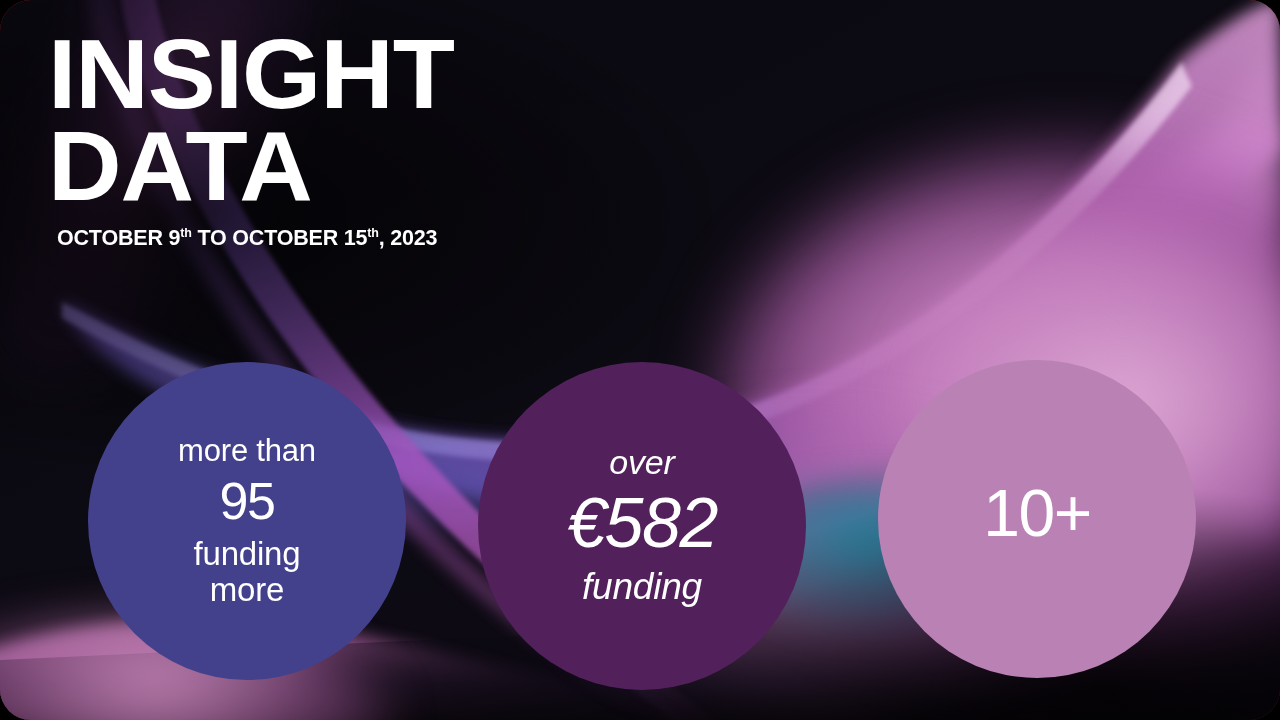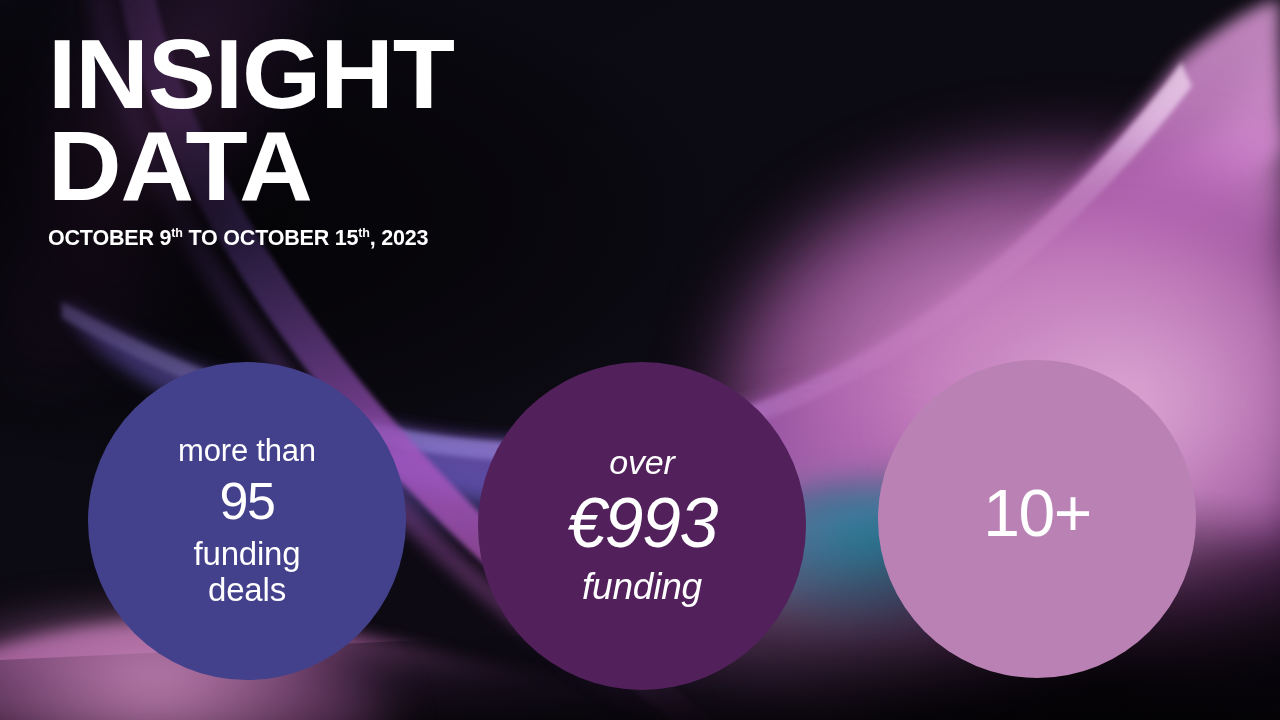--- a/index.html
+++ b/index.html
@@ -113,21 +113,21 @@
     line-height: 0.90;
     letter-spacing: -1px;
     transform: scaleX(1.04);
     transform-origin: left center;
     white-space: nowrap;
   }
   .headline-line.l2 { margin-top: 4px; }
   .date-line {
     display: block;
     margin-top: 16px;
-    margin-left: 0;
+    margin-left: 9px;
     color: #ffffff;
     font-weight: 700;
     font-size: 21.5px;
     letter-spacing: -0.2px;
     white-space: nowrap;
   }
   .date-line sup {
     font-size: 0.58em;
     vertical-align: super;
     line-height: 0;
@@ -180,21 +180,21 @@
   .c2 .stat-pre  { font-size: 34px; }
   .c2 .stat-big  { font-size: 70px; margin: 6px 0 9px; }
   .c2 .stat-post { font-size: 37px; }
 
   .c3 .stat-big  { font-size: 66px; margin-bottom: 12px; }
   .c3 .stat-post { font-size: 31px; }
 </style>
 </head>
 <body>
 
-<div id="canvas" style="background: #b91c1c;">
+<div id="canvas" style="background: #b91c1c; border-radius: 31px;">
 
   <div class="bg-layer">
     <svg class="bg-svg" viewBox="0 0 1280 720" preserveAspectRatio="none">
       <defs>
         <linearGradient id="gBase" x1="0" y1="0" x2="1" y2="1">
           <stop offset="0%" stop-color="#0a0810"></stop>
           <stop offset="45%" stop-color="#0c0a12"></stop>
           <stop offset="100%" stop-color="#100a16"></stop>
         </linearGradient>
 
@@ -297,27 +297,27 @@
     <span class="headline-line l2">DATA</span>
     <span class="date-line"><span>OCTOBER</span>&nbsp;<span>9</span><sup>th</sup>&nbsp;<span>TO</span>&nbsp;<span>OCTOBER</span>&nbsp;<span>15</span><sup>th</sup><span>,&nbsp;</span><span>2023</span></span>
   </div>
 
 
   <div class="circle c1" id="circle-1" style="background: rgb(68, 65, 140); align-items: center;">
     <span class="stat-pre">more than</span>
     <span class="stat-big">95</span>
     <span class="stat-post">
       <span>funding</span><br>
-      <span>deals</span>
+      <span>more</span>
     </span>
   </div>
 
   <div class="circle c2" id="circle-2" style="background: rgb(82, 33, 92);">
     <span class="stat-pre">over</span>
-    <span class="stat-big">€993</span>
+    <span class="stat-big">€582</span>
     <span class="stat-post">funding</span>
   </div>
 
   <div class="circle c3" id="circle-3" style="background: rgb(186, 130, 180); align-items: center;">
     <span class="stat-big">10+</span>
   </div>
 
 </div>
 
 </body></html>

